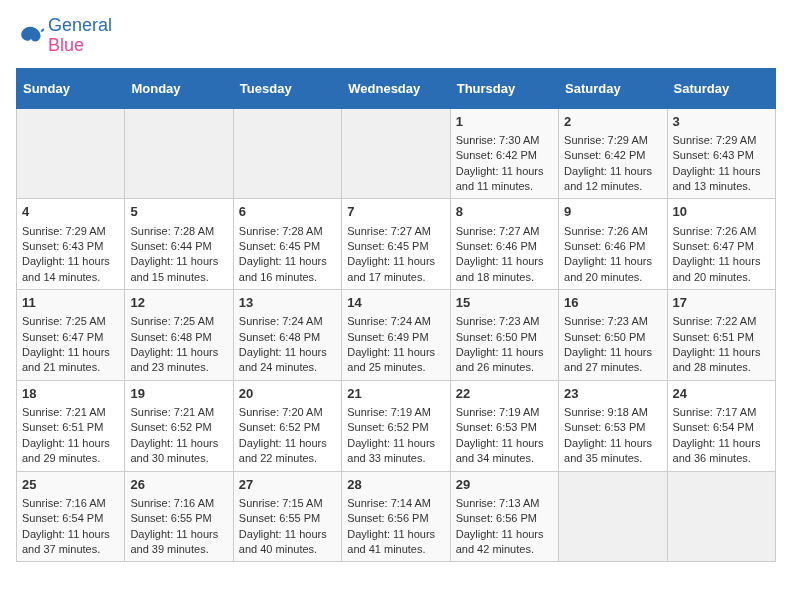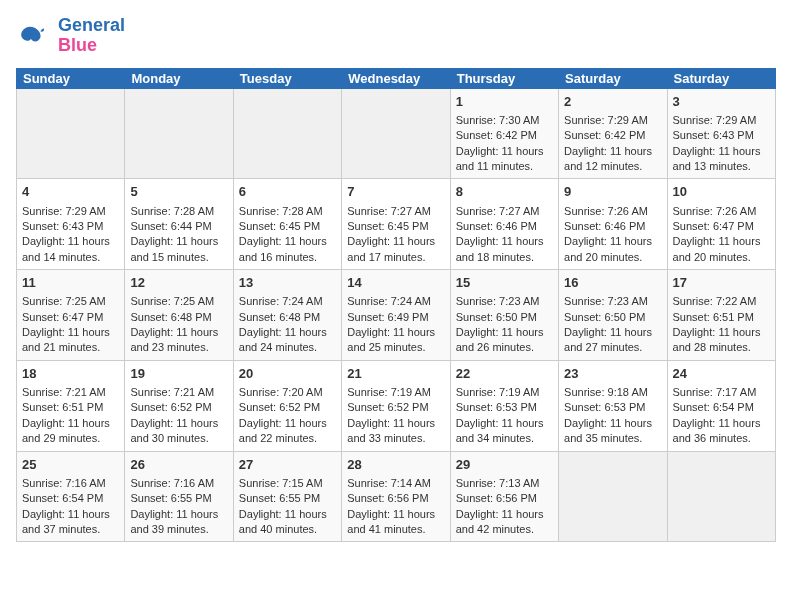--- a/index.html
+++ b/index.html
@@ -16,24 +16,23 @@
       align-items: flex-start;
       margin-bottom: 12px;
     }
     .logo {
       display: flex;
       align-items: center;
       gap: 4px;
     }
     .logo-text {
       font-size: 18px;
-      font-weight: bold;
+      font-weight: normal;
       color: #333;
       line-height: 1.1;
-      margin-left: 10px;
     }
     .logo-text span { color: #2a6db5; }
     .logo-bird {
       width: 28px;
       height: 28px;
     }
     .title-block {
       text-align: right;
     }
     .title-block h1 {
@@ -48,21 +47,21 @@
     }
     table {
       width: 100%;
       border-collapse: collapse;
       font-size: 11px;
     }
     thead tr th {
       background-color: #2a6db5;
       color: #fff;
       text-align: left;
-      padding: 2px 6px;
+      padding: 12px 6px;
       font-size: 13px;
       font-weight: bold;
       border: 1px solid #2a6db5;
     }
     tbody tr td {
       border: 1px solid #ccc;
       vertical-align: top;
       padding: 4px 5px;
       width: calc(100% / 7);
       min-height: 80px;

